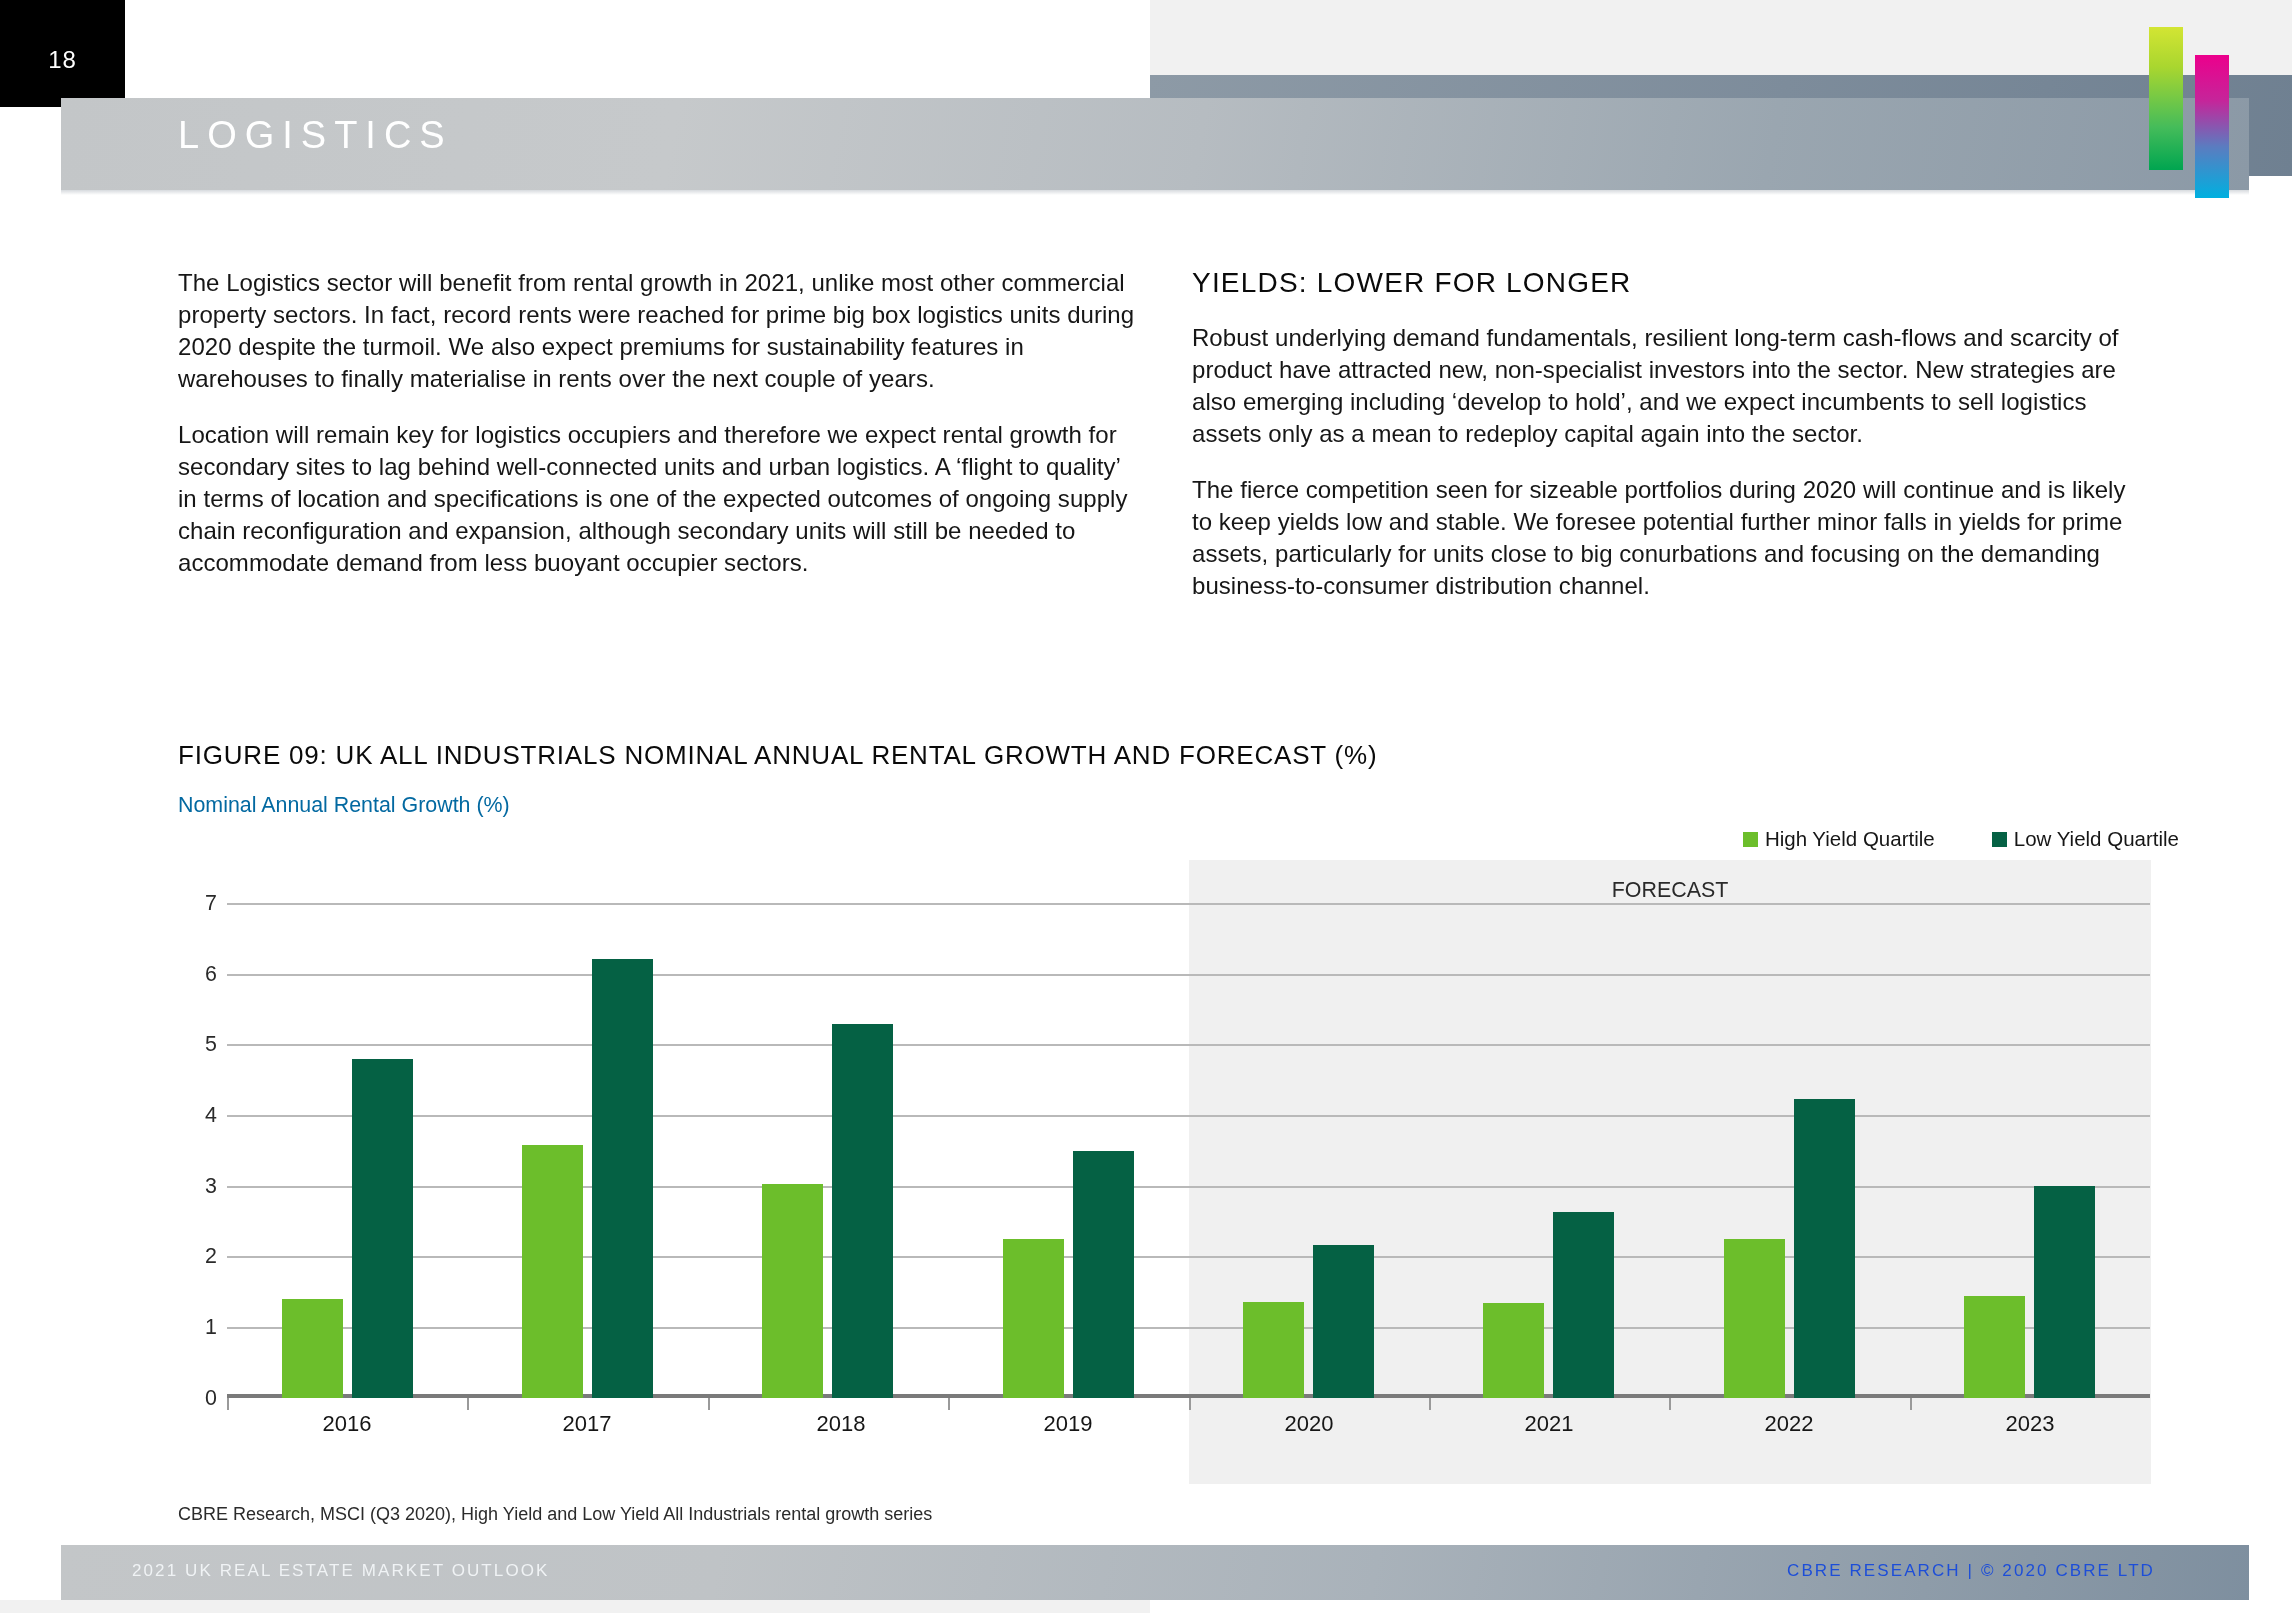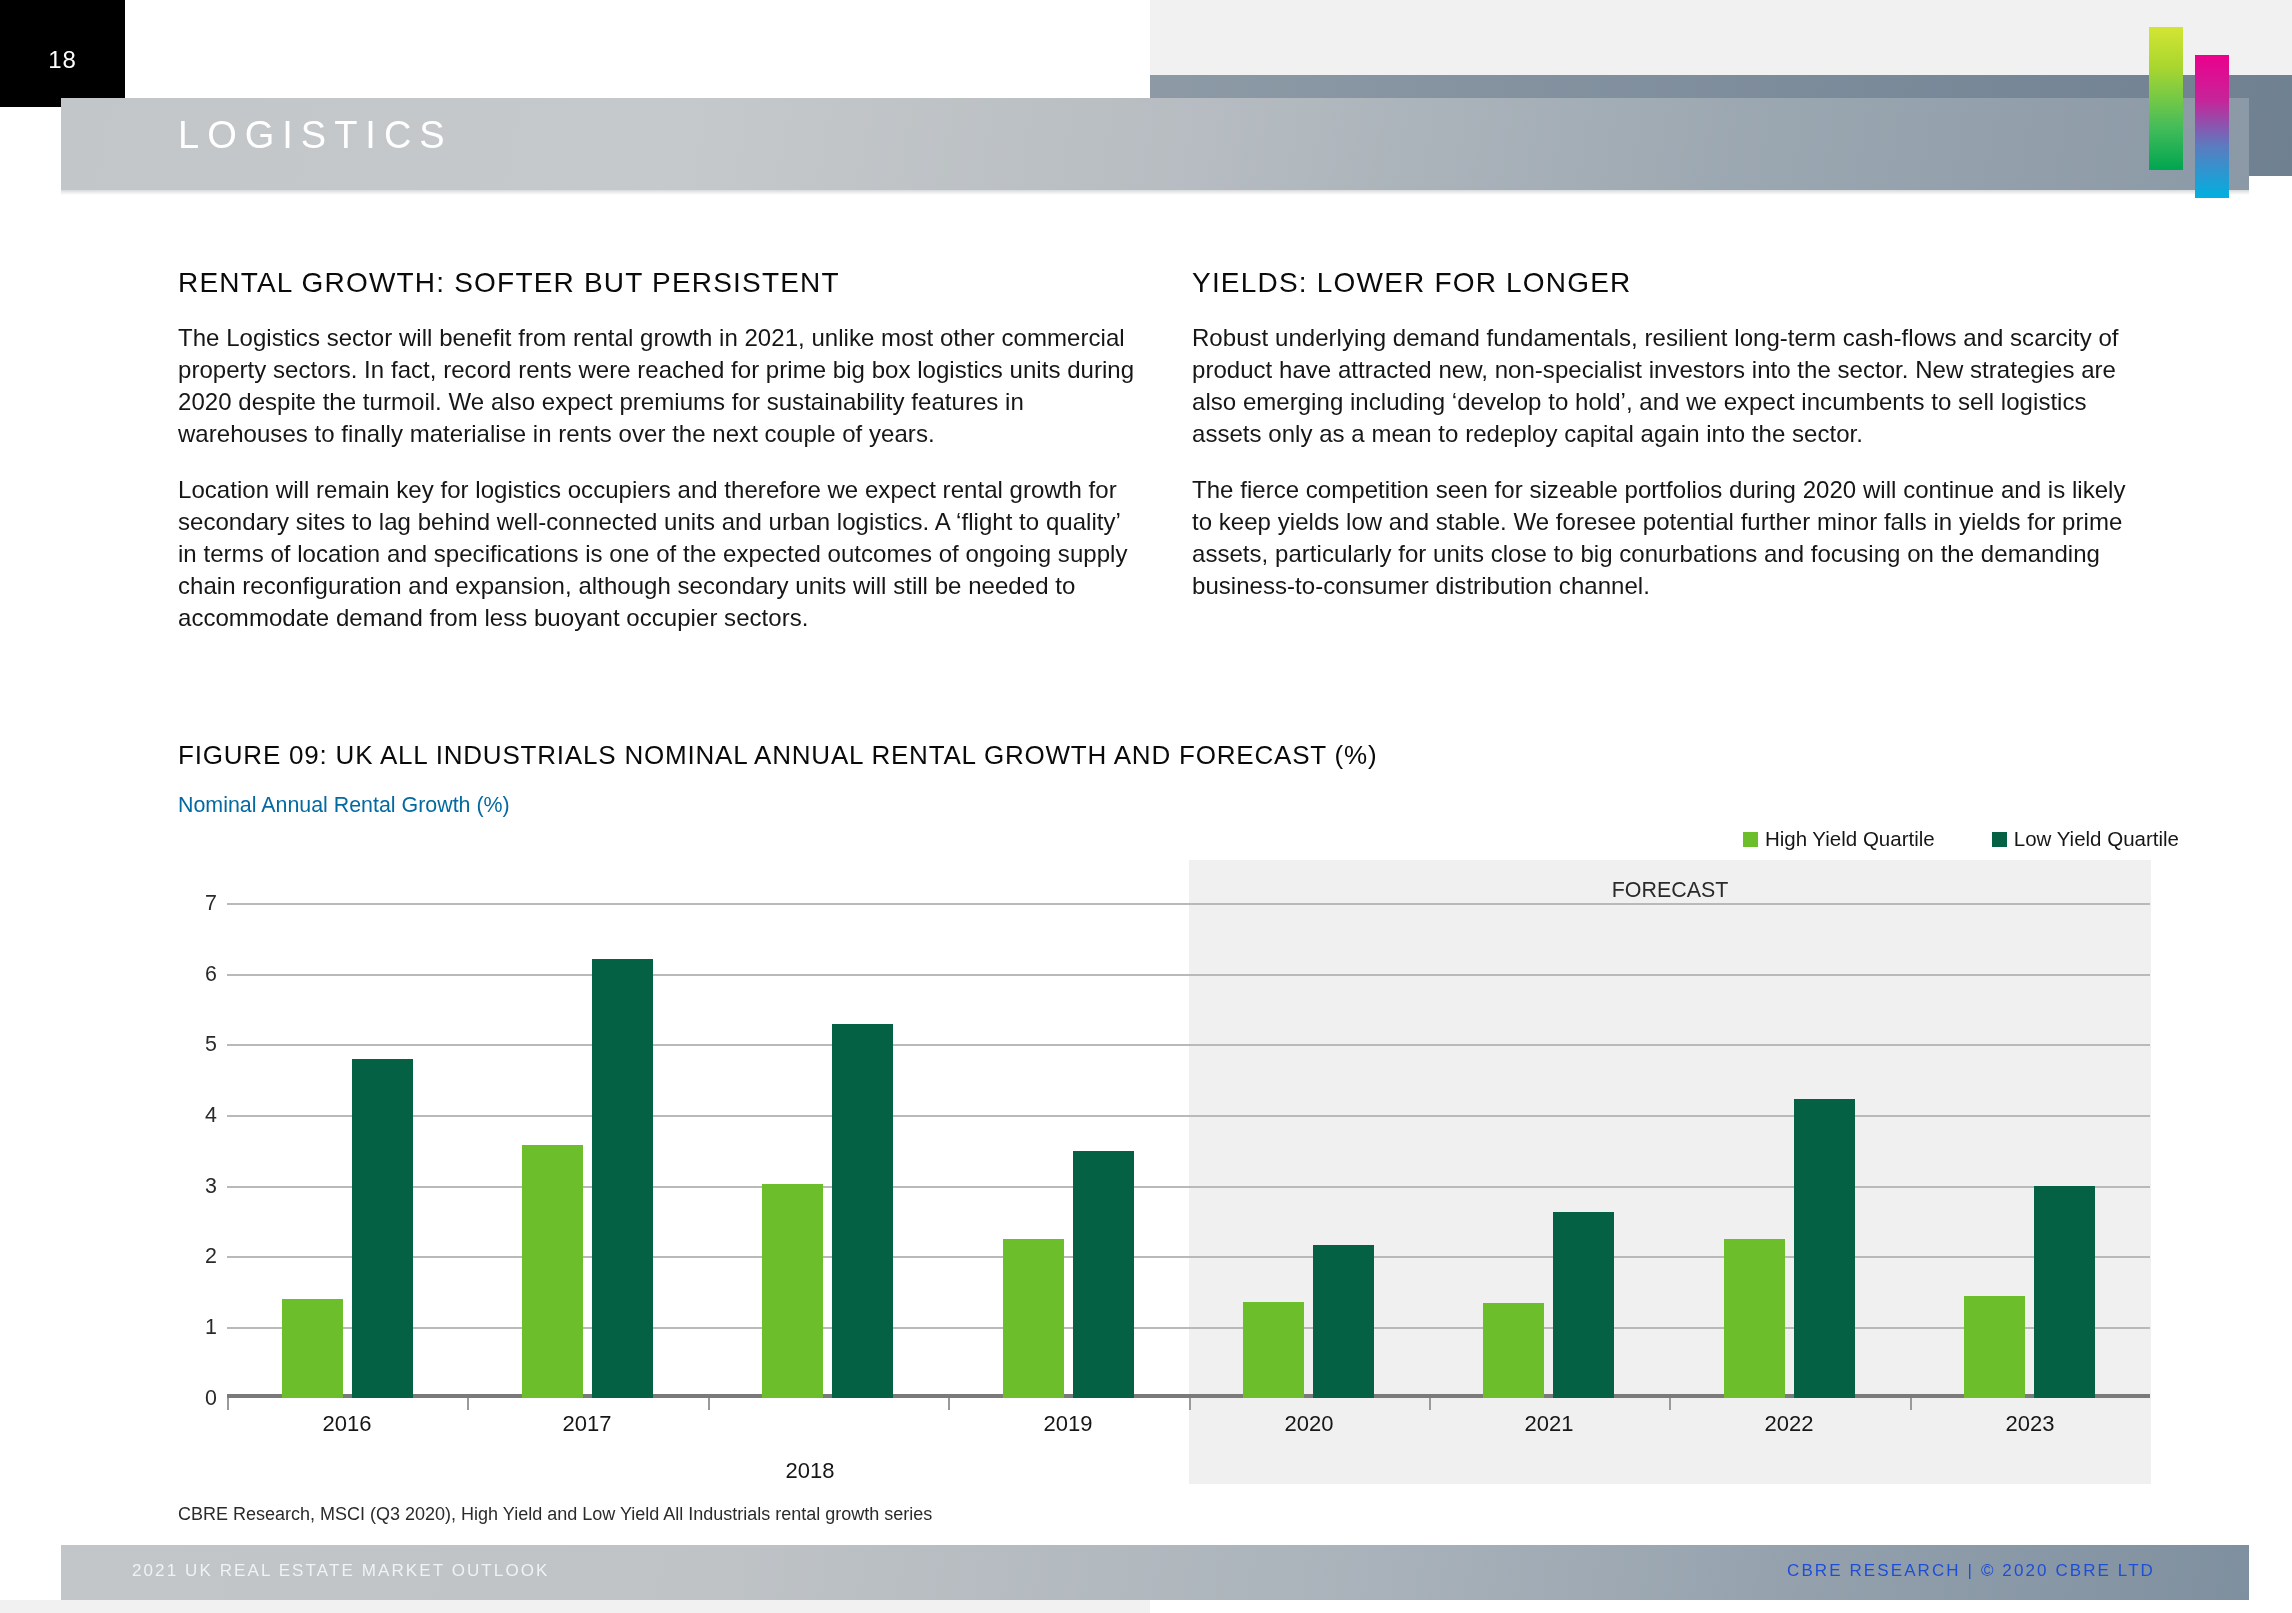--- a/index.html
+++ b/index.html
@@ -179,21 +179,20 @@
   <div class="page-num">18</div>
 
   <div class="slate-block"></div>
   <div class="header-band"></div>
   <div class="header-title">LOGISTICS</div>
 
   <div class="bar-green"></div>
   <div class="bar-magenta"></div>
 
   <div class="col col-left">
-    <h2 class="section-head">RENTAL GROWTH: SOFTER BUT PERSISTENT</h2>
     <p class="body">The Logistics sector will benefit from rental growth in 2021, unlike most other commercial property sectors. In fact, record rents were reached for prime big box logistics units during 2020 despite the turmoil. We also expect premiums for sustainability features in warehouses to finally materialise in rents over the next couple of years.</p>
     <p class="body">Location will remain key for logistics occupiers and therefore we expect rental growth for secondary sites to lag behind well-connected units and urban logistics. A ‘flight to quality’ in terms of location and specifications is one of the expected outcomes of ongoing supply chain reconfiguration and expansion, although secondary units will still be needed to accommodate demand from less buoyant occupier sectors.</p>
   </div>
 
   <div class="col col-right">
     <h2 class="section-head">YIELDS: LOWER FOR LONGER</h2>
     <p class="body">Robust underlying demand fundamentals, resilient long-term cash-flows and scarcity of product have attracted new, non-specialist investors into the sector. New strategies are also emerging including ‘develop to hold’, and we expect incumbents to sell logistics assets only as a mean to redeploy capital again into the sector.</p>
     <p class="body">The fierce competition seen for sizeable portfolios during 2020 will continue and is likely to keep yields low and stable. We foresee potential further minor falls in yields for prime assets, particularly for units close to big conurbations and focusing on the demanding business-to-consumer distribution channel.</p>
   </div>
 
@@ -251,21 +250,21 @@
         <div class="bar" title="Low Yield Quartile 2021: 2.63" style="width: 61px; height: 186px; background: rgb(5, 97, 68); left: 1326px;"></div>
         <div class="axis-tick" style="left: 1442px;"></div>
         <div class="bar" title="High Yield Quartile 2022: 2.25" style="width: 61px; height: 159px; background: rgb(108, 190, 43); left: 1497px;"></div>
         <div class="bar" title="Low Yield Quartile 2022: 4.23" style="width: 61px; height: 299px; background: rgb(5, 97, 68); left: 1567px;"></div>
         <div class="axis-tick" style="left: 1683px;"></div>
         <div class="bar" title="High Yield Quartile 2023: 1.44" style="width: 61px; height: 102px; background: rgb(108, 190, 43); left: 1737px;"></div>
         <div class="bar" title="Low Yield Quartile 2023: 3" style="width: 61px; height: 212px; background: rgb(5, 97, 68); left: 1807px;"></div>
       </div>
   <div class="xlabel" style="left: 49px; width: 240px;">2016</div>
       <div class="xlabel" style="left: 289px; width: 240px;">2017</div>
-      <div class="xlabel" style="left: 512px; width: 240px; margin-top: 47px;">2018</div>
+      <div class="xlabel" style="left: 543px; width: 240px;">2018</div>
       <div class="xlabel" style="left: 770px; width: 240px;">2019</div>
       <div class="xlabel" style="left: 1011px; width: 240px;">2020</div>
       <div class="xlabel" style="left: 1251px; width: 240px;">2021</div>
       <div class="xlabel" style="left: 1491px; width: 240px;">2022</div>
       <div class="xlabel" style="left: 1732px; width: 240px;">2023</div>
     </div>
 
   <div class="fig-source">CBRE Research, MSCI (Q3 2020), High Yield and Low Yield All Industrials rental growth series</div>
 
   <div class="footer-band"></div>

